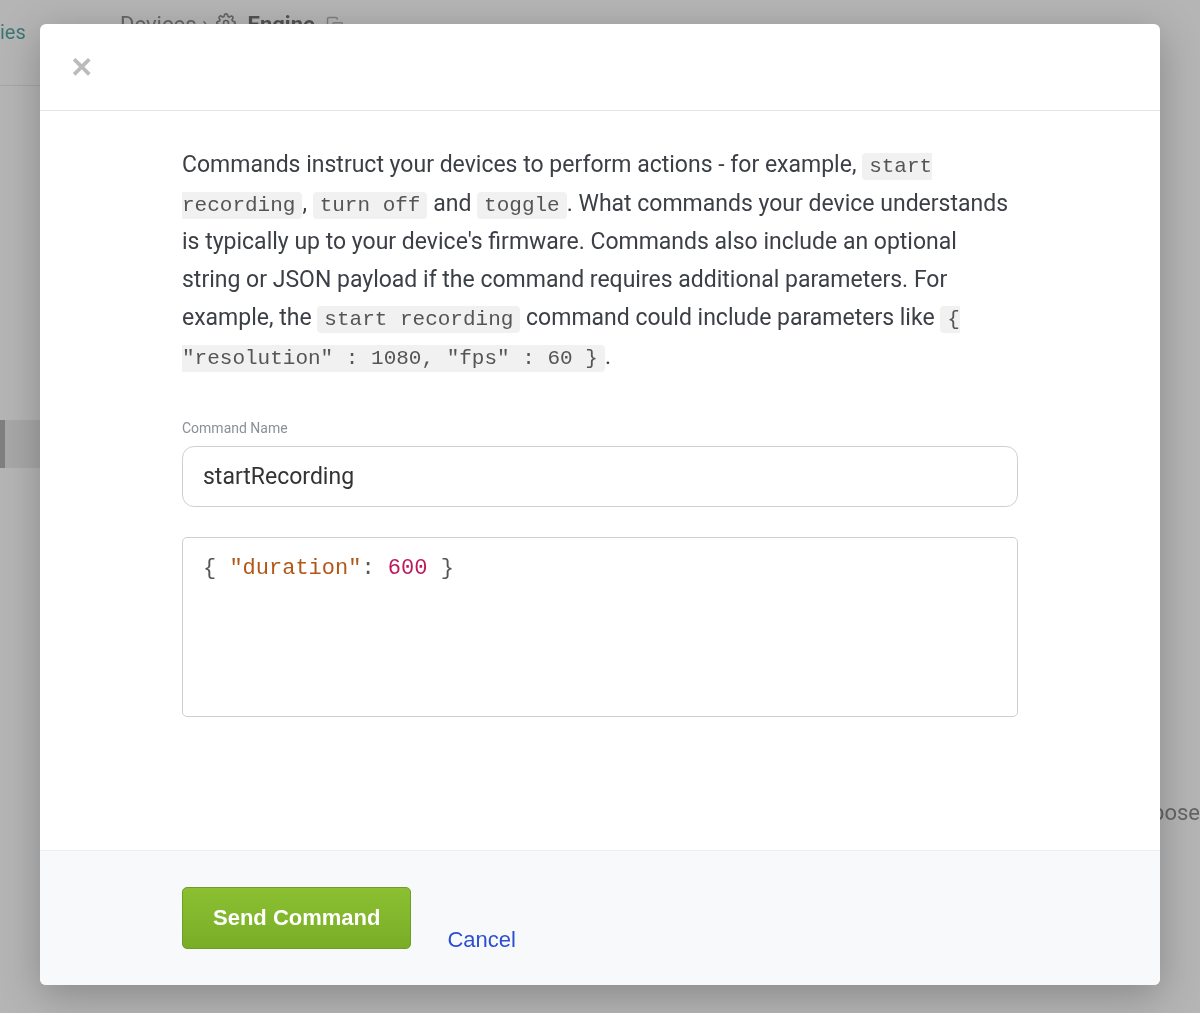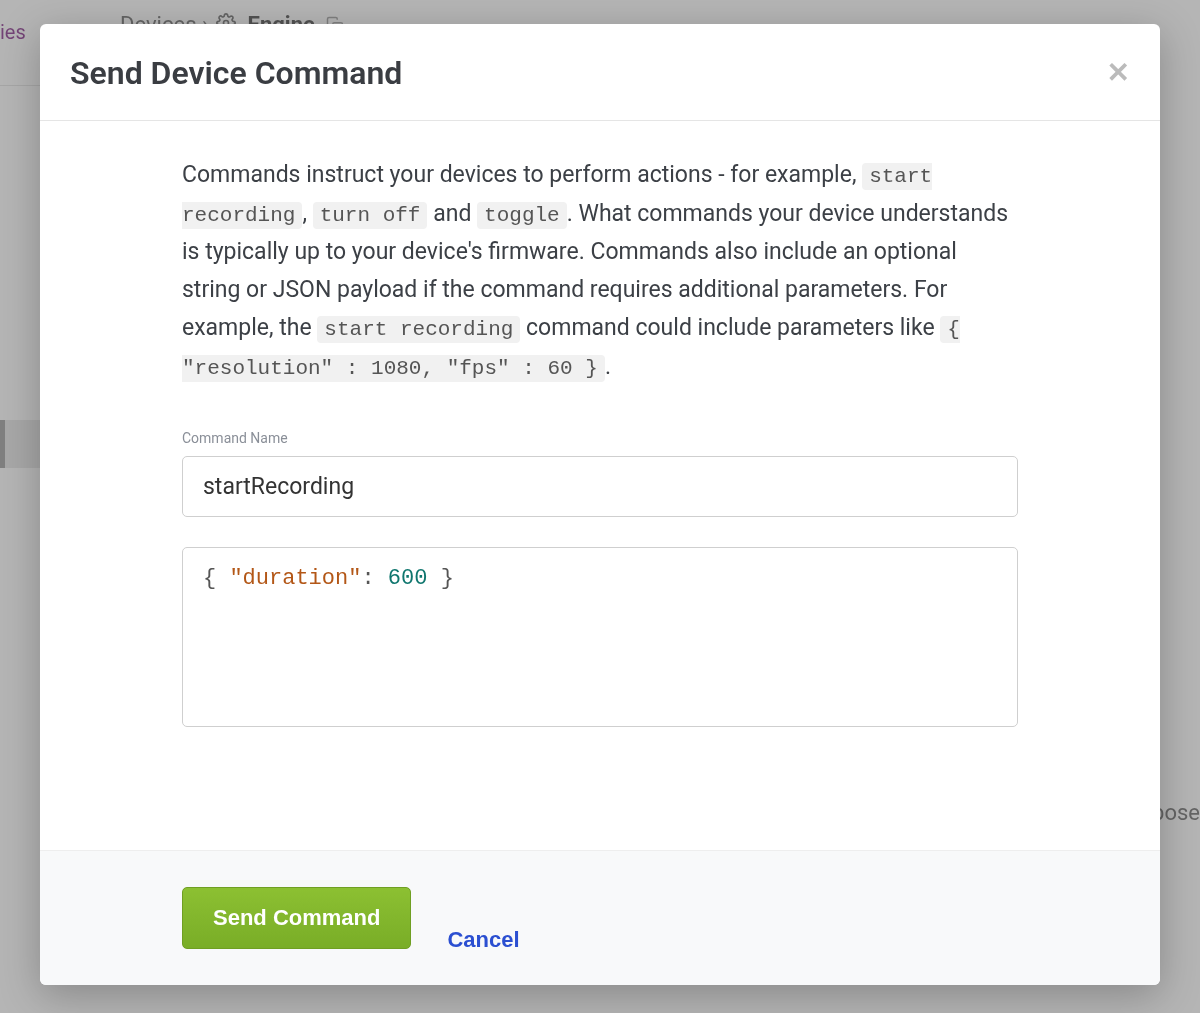--- a/index.html
+++ b/index.html
@@ -31,21 +31,21 @@
     .bg-breadcrumb .bold {
       font-weight: 700;
       color: #333;
     }
     .bg-sidebar-fragment {
       position: absolute;
       top: 20px;
       left: 0;
       width: 30px;
       font-size: 20px;
-      color: #701a75;
+      color: #0f766e;
     }
     .bg-sidebar-line {
       position: absolute;
       top: 85px;
       left: 0;
       width: 80px;
       border-top: 1px solid #ccc;
     }
     .bg-side-highlight {
       position: absolute;
@@ -121,42 +121,42 @@
     }
     .form-label {
       display: block;
       font-size: 14px;
       color: #8a8f98;
       margin-bottom: 10px;
     }
     .text-input {
       width: 100%;
       border: 1px solid #cfcfcf;
-      border-radius: 5px;
+      border-radius: 12px;
       padding: 16px 20px;
       font-size: 23px;
       color: #333;
       font-family: inherit;
       outline: none;
       margin-bottom: 30px;
     }
     .payload-box {
       width: 100%;
       border: 1px solid #cfcfcf;
       border-radius: 5px;
       padding: 18px 20px;
       font-family: "SFMono-Regular", Consolas, "Liberation Mono", Menlo, monospace;
       font-size: 22px;
       min-height: 180px;
       color: #333;
       background: #fff;
     }
     .tok-punc { color: #555; }
     .tok-key { color: #b35717; }
-    .tok-num { color: #0f766e; }
+    .tok-num { color: #be185d; }
     .modal-footer {
       background: #f8f9fa;
       border-top: 1px solid #eee;
       padding: 32px 142px;
       display: flex;
       align-items: center;
       gap: 36px;
     }
     .btn-primary {
       background: #7fb52a;
@@ -169,21 +169,21 @@
       padding: 17px 30px;
       cursor: pointer;
     }
     .btn-link {
       color: #2b4fd1;
       font-size: 22px;
       background: none;
       border: none;
       cursor: pointer;
       padding: 0;
-      font-weight: 700;
+      font-weight: 400;
       margin-top: 44px;
     }
     .copy-icon-svg {
       display: inline-block;
       vertical-align: -2px;
       margin-left: 6px;
     }
     .bg-gear {
       display: inline-block;
       vertical-align: -1px;
@@ -214,21 +214,20 @@
         </svg>
     </span>
   </div>
   <div class="bg-right-fragment">pose</div>
 </div>
 
 <div class="overlay"></div>
 
 <div class="modal">
   <div class="modal-header">
-    <h2 class="modal-title">Send Device Command</h2>
     <span class="close-icon">✕</span>
   </div>
 
   <div class="modal-body">
     <p class="description">
       <span>Commands instruct your devices to perform actions - for example, </span><code>start recording</code><span>, </span><code>turn off</code><span> and </span><code>toggle</code><span>. What commands your device understands is typically up to your device's firmware. Commands also include an optional string or JSON payload if the command requires additional parameters. For example, the </span><code>start recording</code><span> command could include parameters like </span><code>{ "resolution" : 1080, "fps" : 60 }</code><span>.</span>
     </p>
 
     <label class="form-label">Command Name</label>
     <input class="text-input" type="text" value="startRecording" style="">

